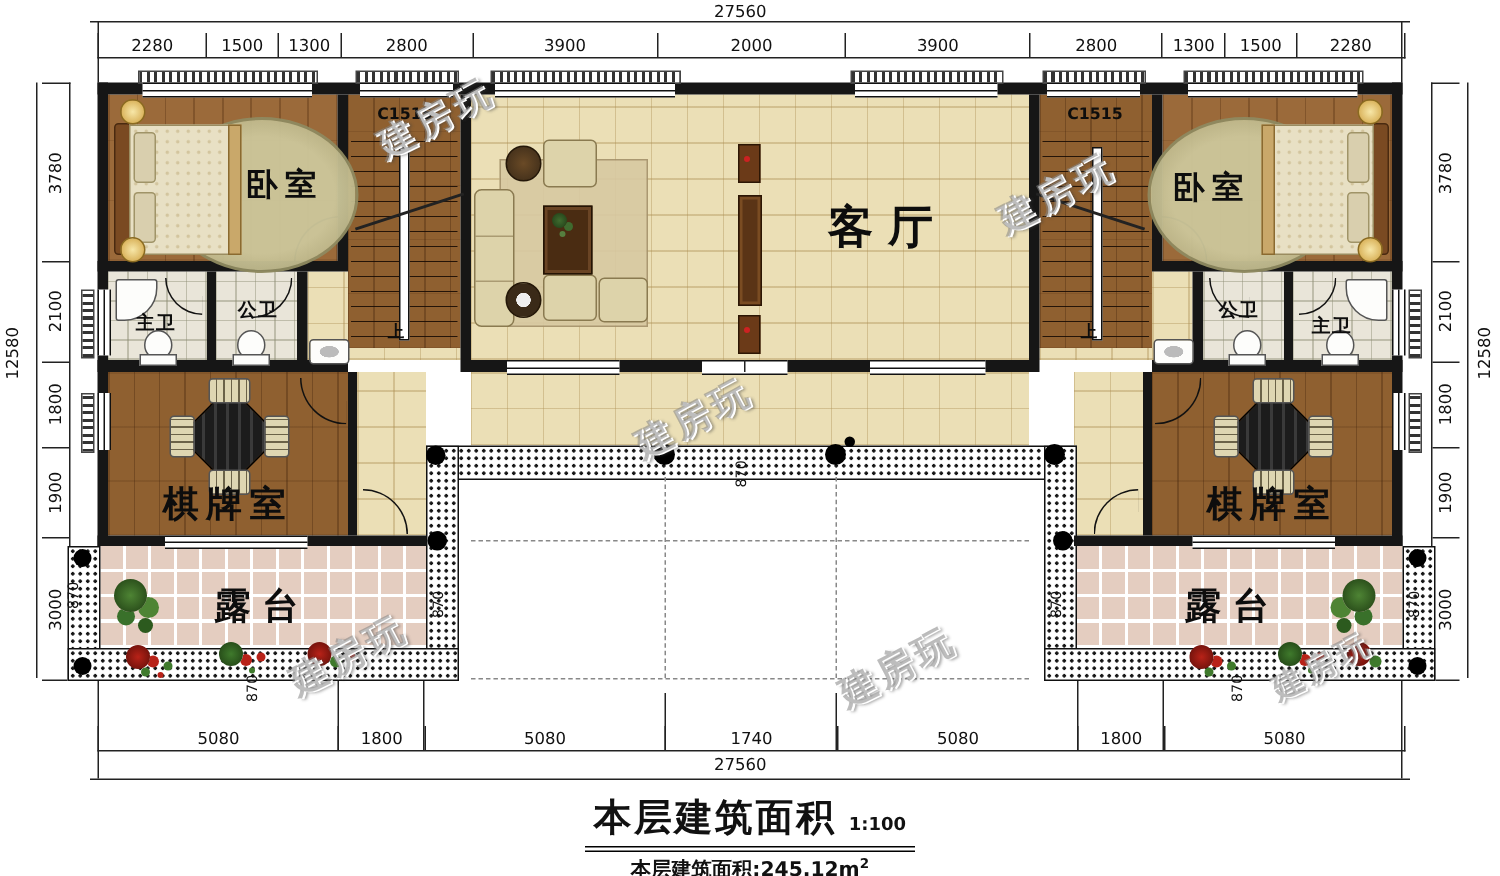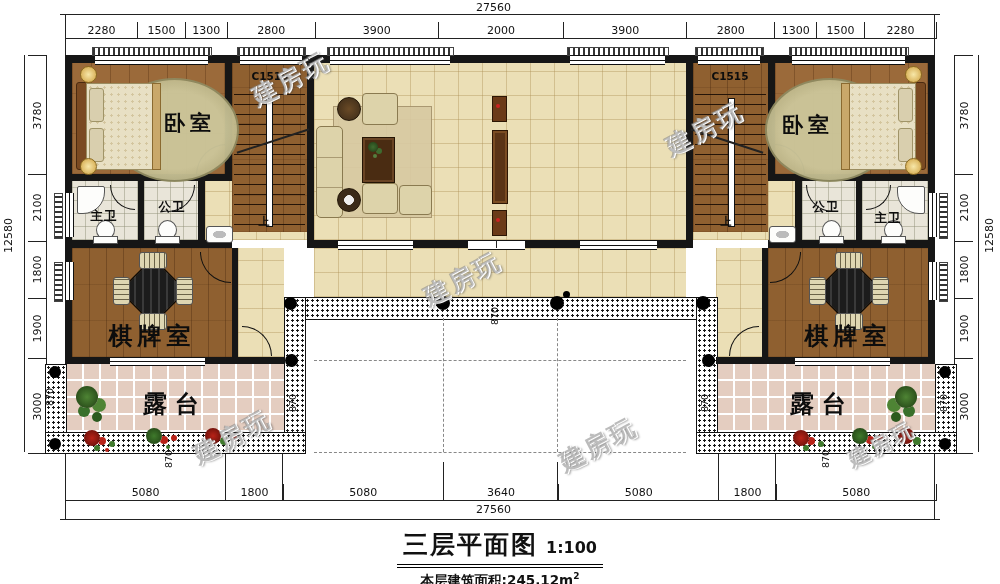--- a/index.html
+++ b/index.html
@@ -62,21 +62,21 @@
   .wm{position:absolute;font-weight:bold;font-size:25px;letter-spacing:3px;color:rgba(135,135,135,.55);
       transform:rotate(-28deg);text-shadow:1px 1px 0 #fff,2px 2px 2px rgba(60,60,60,.45);pointer-events:none;white-space:nowrap}
   .steps{background:repeating-linear-gradient(180deg, transparent 0 9px, rgba(25,12,4,.9) 9px 10px)}
   .rail{position:absolute;background:#fff;border:1.3px solid #111}
   .fixt{position:absolute;background:#fdfdfb;border:1px solid #555}
   .lamp{position:absolute;width:15px;height:15px;border-radius:50%;background:radial-gradient(#f7e7a8,#cfa040);border:1px solid #8a6a20}
   .plant{position:absolute;border-radius:50%}
   .titleblk{position:absolute;text-align:center}
   .titleblk .t1{display:inline-block;border-bottom:4px double #000;padding:0 6px 3px 6px}
   .titleblk .main{font-size:25px;font-weight:bold;letter-spacing:2px}
-  .titleblk .sc{font-size:16px;font-weight:bold;margin-left:8px}
+  .titleblk .sc{font-size:12px;font-weight:bold;margin-left:8px}
   .titleblk .t2{margin-top:3px;font-size:13.5px;font-weight:bold}
   sup{font-size:9px}
 </style>
 </head>
 <body>
 
 <div id="plan">
 
   <div class="line" style="left:60px;top:14px;width:880px;height:1px"></div>
   <div class="dimtxt" style="left:476px;top:1px">27560</div>
@@ -93,21 +93,21 @@
     <div class="c" style="flex-grow:1500">1500</div>
     <div class="c" style="flex-grow:2280">2280</div>
   </div>
   <div class="line" style="left:65px;top:14px;width:1px;height:41px"></div>
   <div class="line" style="left:934px;top:14px;width:1px;height:41px"></div>
 
   <div class="hrow" style="left:65px;top:484px;width:870px;height:16px">
     <div class="c" style="flex-grow:5080">5080</div>
     <div class="c" style="flex-grow:1800">1800</div>
     <div class="c" style="flex-grow:5080">5080</div>
-    <div class="c" style="flex-grow:3640">3640</div>
+    <div class="c" style="flex-grow:3640">1740</div>
     <div class="c" style="flex-grow:5080">5080</div>
     <div class="c" style="flex-grow:1800">1800</div>
     <div class="c" style="flex-grow:5080">5080</div>
   </div>
   <div class="dimtxt" style="left:476px;top:503px">27560</div>
   <div class="line" style="left:60px;top:519px;width:880px;height:1px"></div>
   <div class="line" style="left:65px;top:452px;width:1px;height:67px"></div>
   <div class="line" style="left:934px;top:452px;width:1px;height:67px"></div>
   <div class="line" style="left:225px;top:452px;width:1px;height:48px"></div>
   <div class="line" style="left:282px;top:452px;width:1px;height:48px"></div>
@@ -298,20 +298,21 @@
   <div class="abs" style="left:399px;top:185px;width:31px;height:28px;background:#ddd3aa;border:1px solid #8a7a50;border-radius:4px"></div>
   <div class="abs" style="left:337px;top:97px;width:22px;height:22px;border-radius:50%;background:radial-gradient(#6a4a26,#3a2a18);border:1px solid #241708"></div>
   <div class="abs" style="left:337px;top:188px;width:22px;height:22px;border-radius:50%;background:radial-gradient(#eee 30%,#3a2a18 32%);border:1px solid #241708"></div>
   <div class="abs" style="left:362px;top:137px;width:31px;height:44px;background:#4a2c12;border:1px solid #241404;box-shadow:inset 0 0 0 2px #6a4424"></div>
   <div class="plant" style="left:368px;top:142px;width:10px;height:10px;background:radial-gradient(#3f6b2f,#1f3b15);box-shadow:6px 4px 0 -2px #3f6b2f,2px 9px 0 -3px #567f3f"></div>
   <div class="abs" style="left:492px;top:130px;width:14px;height:72px;background:#5a3416;border:1px solid #2c1604;box-shadow:inset 0 0 0 2px #7a4c22"></div>
   <div class="abs" style="left:492px;top:96px;width:13px;height:24px;background:#6b3a18;border:1px solid #2c1604"></div>
   <div class="abs" style="left:496px;top:104px;width:4px;height:4px;background:#c22;border-radius:50%"></div>
   <div class="abs" style="left:492px;top:210px;width:13px;height:24px;background:#6b3a18;border:1px solid #2c1604"></div>
   <div class="abs" style="left:496px;top:218px;width:4px;height:4px;background:#c22;border-radius:50%"></div>
+  <div class="rlabel" style="left:592px;top:152px;font-size:30px;letter-spacing:10px">客厅</div>
 
   <div class="fixt" style="left:77px;top:186px;width:26px;height:26px;border-radius:2px 2px 22px 2px"></div>
   <div class="fixt" style="left:96px;top:220px;width:17px;height:18px;border-radius:50%"></div>
   <div class="fixt" style="left:93px;top:236px;width:23px;height:6px"></div>
   <div class="fixt" style="left:158px;top:220px;width:17px;height:18px;border-radius:50%"></div>
   <div class="fixt" style="left:155px;top:236px;width:23px;height:6px"></div>
   <div class="fixt" style="left:206px;top:226px;width:25px;height:15px;border-radius:3px;background:radial-gradient(ellipse at center,#bbb 35%,#fdfdfb 37%)"></div>
   <div class="fixt" style="left:897px;top:186px;width:26px;height:26px;border-radius:2px 2px 2px 22px"></div>
   <div class="fixt" style="left:884px;top:220px;width:17px;height:18px;border-radius:50%"></div>
   <div class="fixt" style="left:881px;top:236px;width:23px;height:6px"></div>
@@ -357,20 +358,20 @@
 
   <div class="wm" style="left:248px;top:62px">建房玩</div>
   <div class="wm" style="left:662px;top:112px">建房玩</div>
   <div class="wm" style="left:420px;top:262px">建房玩</div>
   <div class="wm" style="left:556px;top:428px">建房玩</div>
   <div class="wm" style="left:190px;top:420px">建房玩</div>
   <div class="wm" style="left:845px;top:430px;font-size:21px">建房玩</div>
 
   <div class="titleblk" style="left:360px;top:528px;width:280px">
     <div class="t1">
-      <span class="main">三层平面图</span><span class="sc">1:100</span>
+      <span class="main">本层建筑面积</span><span class="sc">1:100</span>
     </div>
     <div class="t2">
       <span>本层建筑面积:</span><span>245.12m</span><sup>2</sup>
     </div>
   </div>
 
 </div>
 
 </body></html>

